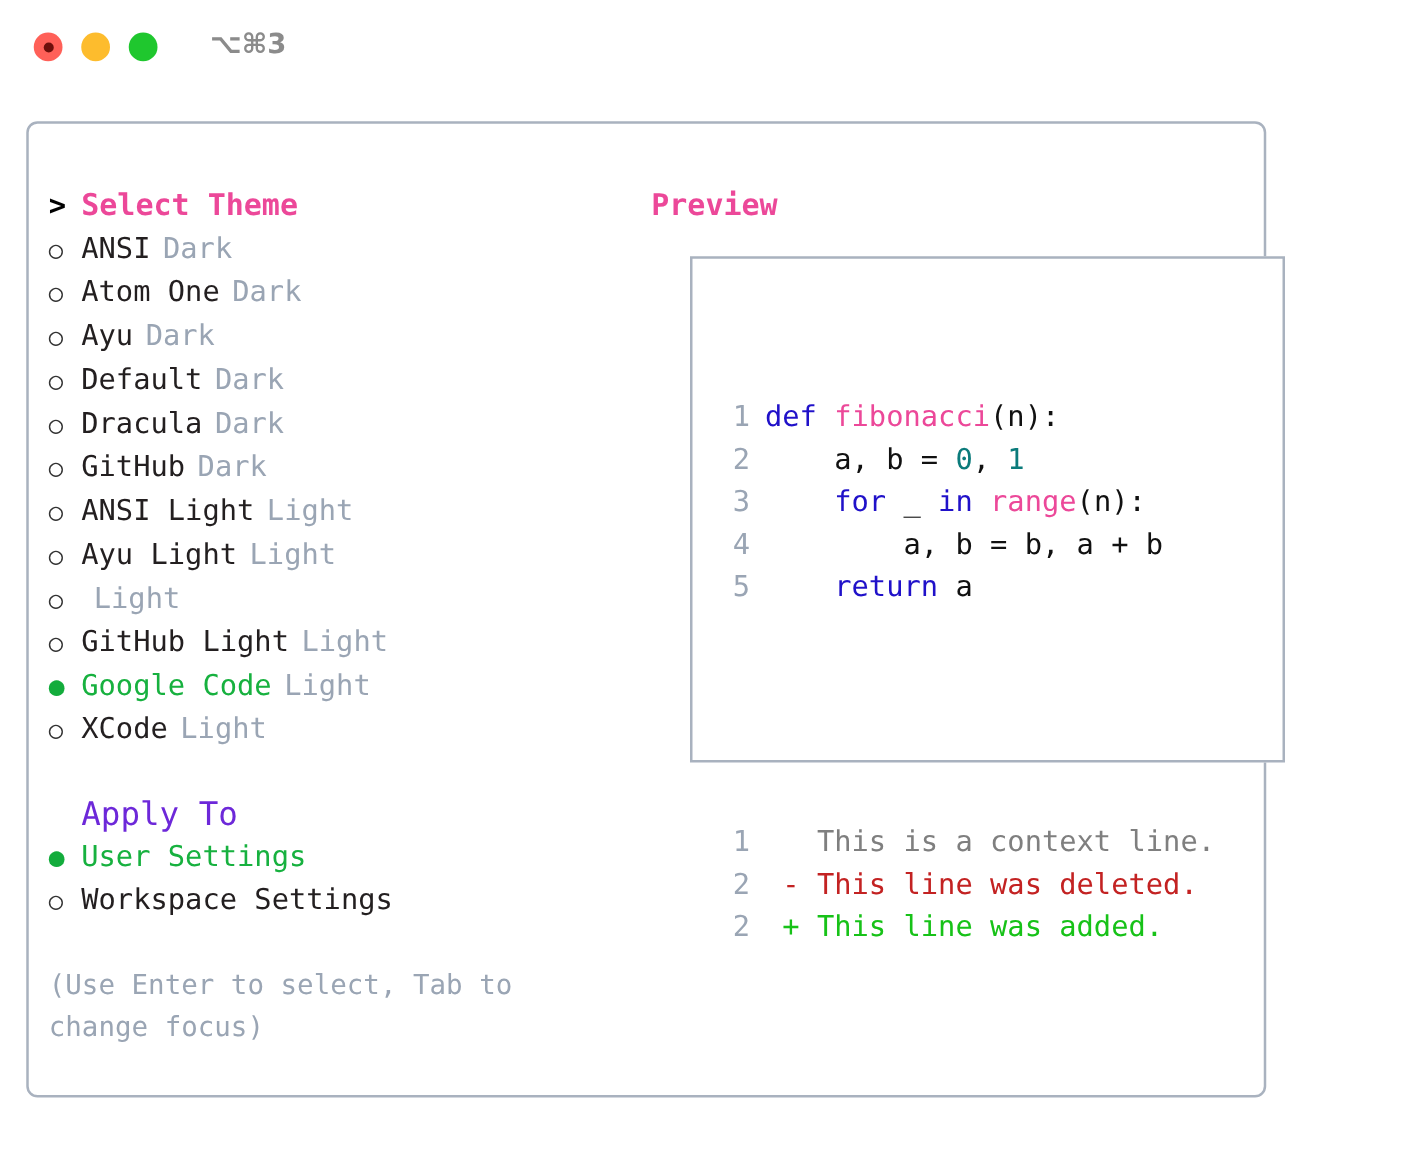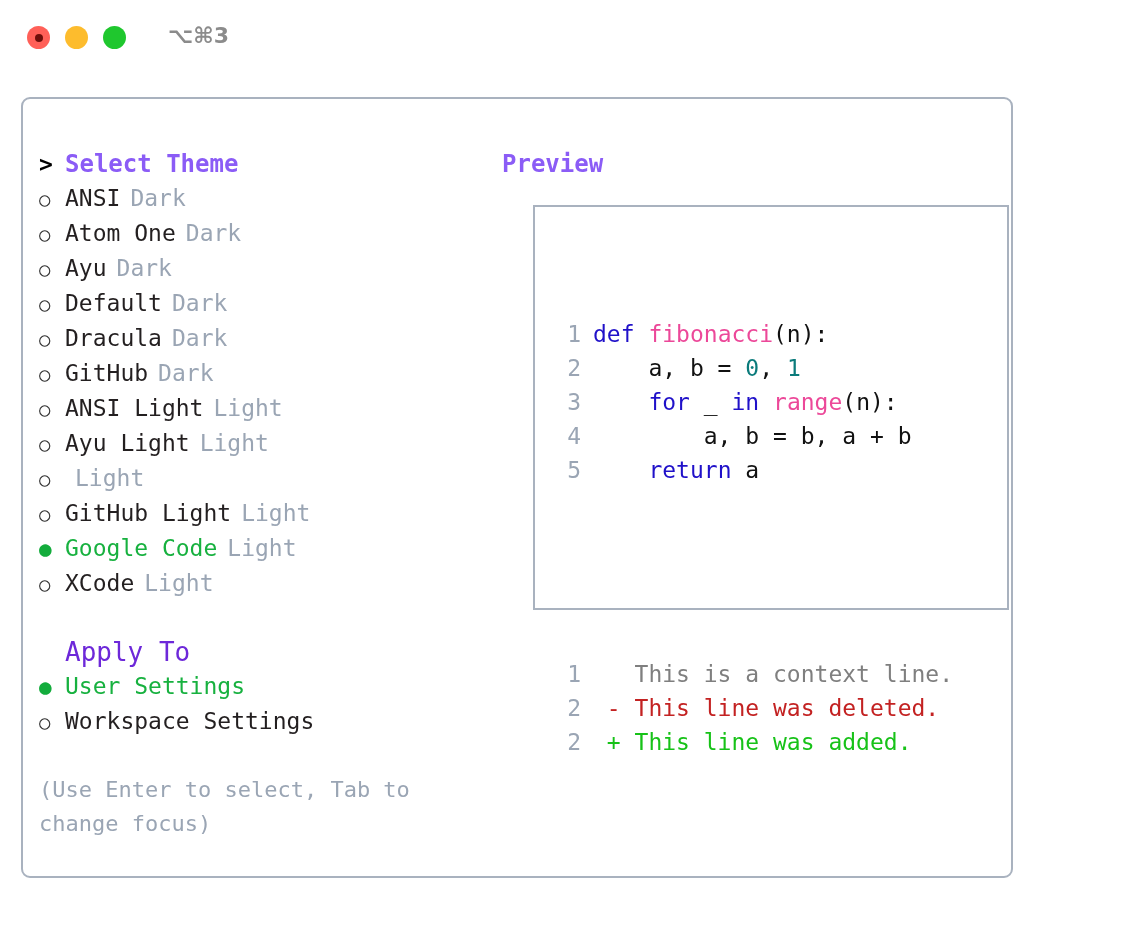--- a/index.html
+++ b/index.html
@@ -67,28 +67,28 @@
   }
 
   
   #left-pane {
     position: absolute;
     left: 16px; top: 48px;
     width: 440px;
   }
   #right-pane {
     position: absolute;
-    left: 479px; top: 48px;
+    left: 498px; top: 48px;
     width: 490px;
   }
 
   .pane-title {
     font-size: 24px;
     font-weight: bold;
-    color: #8b5cf6;
+    color: #ec4899;
     line-height: 34px;
     white-space: pre;
   }
 
   
   .opt-row {
     display: flex;
     align-items: baseline;
     line-height: 34px;
     font-size: 23px;

